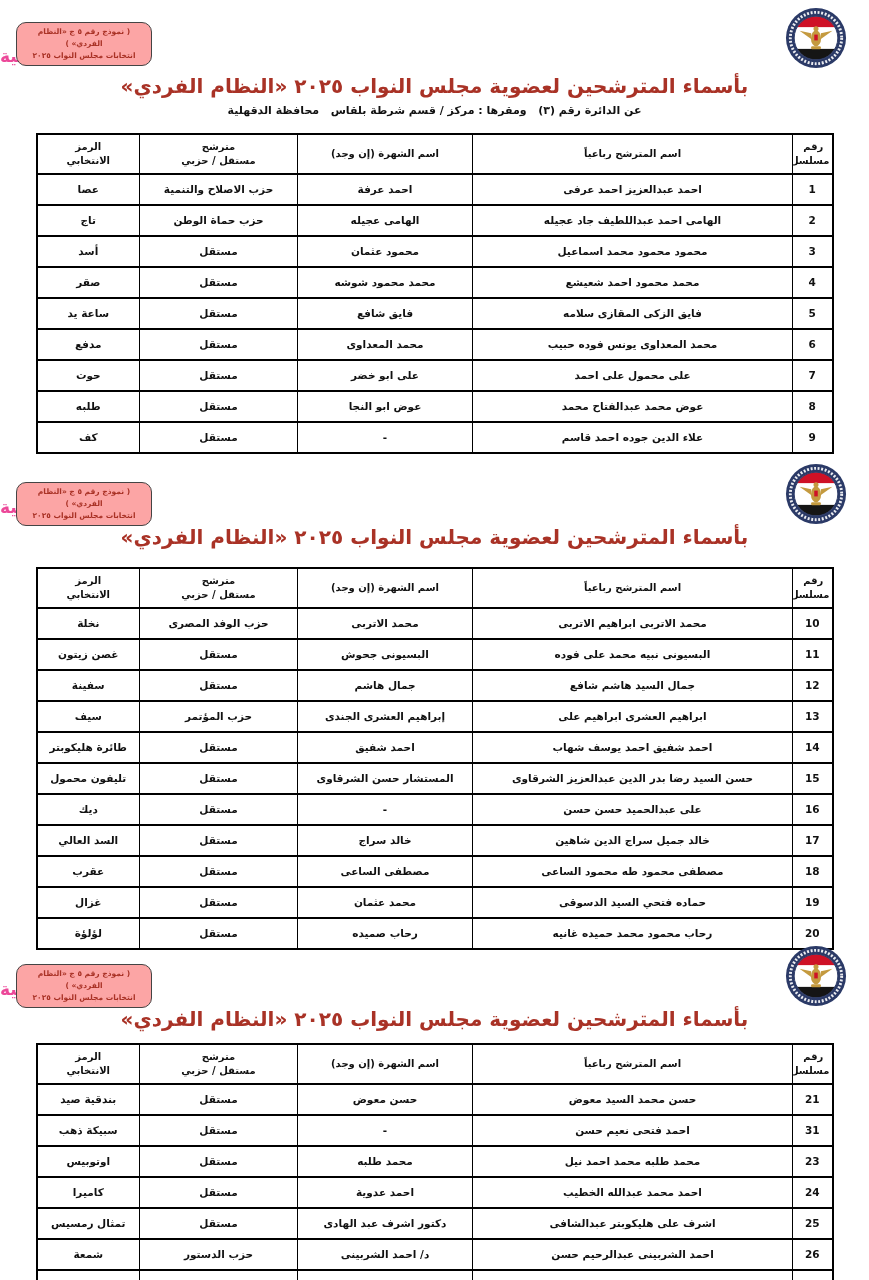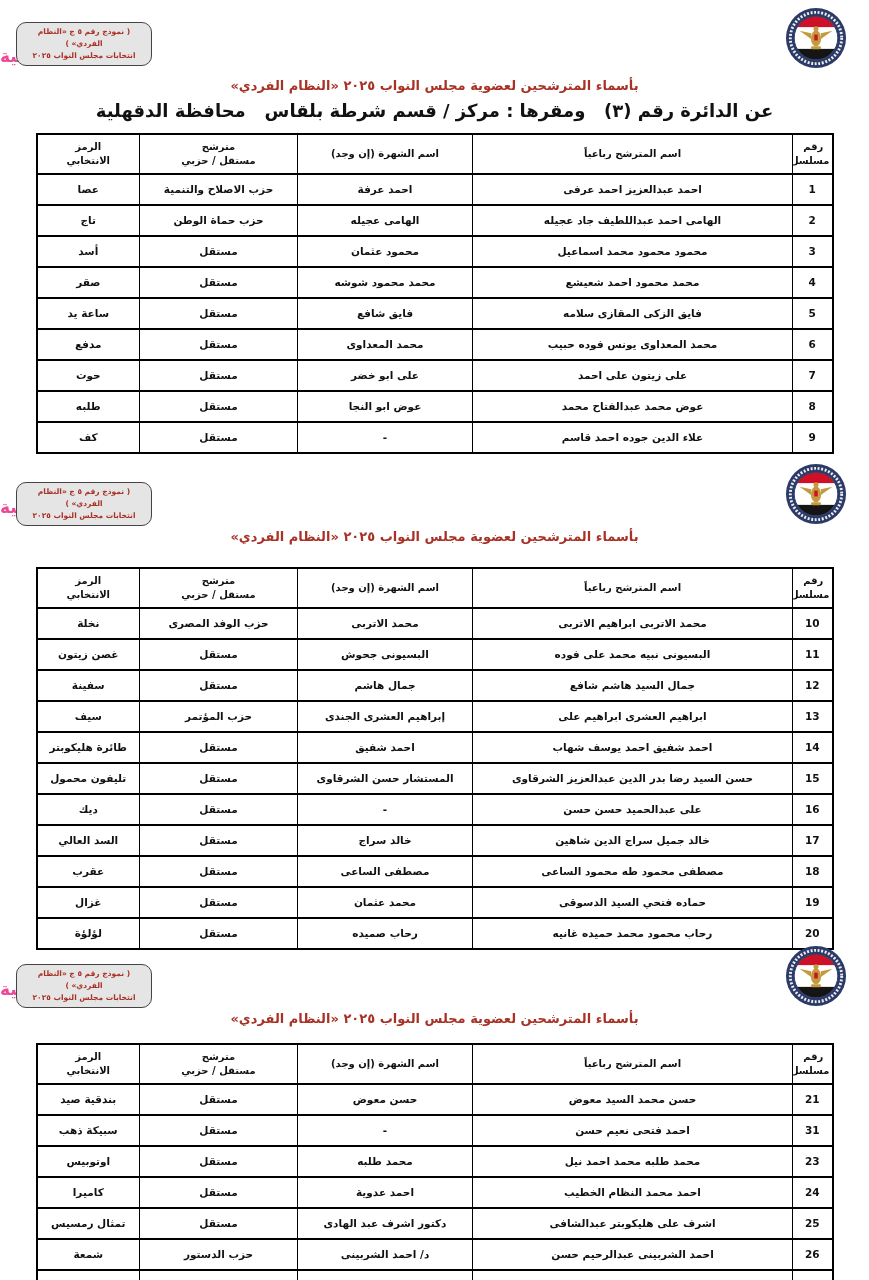--- a/index.html
+++ b/index.html
@@ -20,21 +20,21 @@
     width: 124px;
     border: 1px solid #444;
     border-radius: 10px;
     padding: 3px 5px;
     color: #a93226;
     font-size: 7.5px;
     font-weight: bold;
     text-align: center;
     line-height: 1.6;
     direction: rtl;
-    background: #e5e5e5;
+    background: #fca5a5;
   }
   .s2 .form-note, .s3 .form-note { top: 24px; }
 
   .logo {
     position: absolute; right: 22px; top: 7px;
     width: 62px; height: 62px;
   }
   .s2 .logo, .s3 .logo { top: 5px; }
   .logo svg { width: 100%; height: 100%; display: block; }
 
@@ -45,30 +45,30 @@
     font-size: 17px;
     font-weight: bold;
     line-height: 24px;
   }
   .s2 .title, .s3 .title { padding-top: 37px; }
 
   .subtitle {
     margin: 8px 0 0 0;
     text-align: center;
     color: #a93226;
-    font-size: 13px;
+    font-size: 20px;
     font-weight: bold;
     line-height: 20px;
   }
 
   .district {
     margin-top: 6px;
     text-align: center;
     color: #111111;
-    font-size: 18px;
+    font-size: 11px;
     font-weight: bold;
     line-height: 18px;
   }
 
   table.cand {
     width: 796px;
     margin: 13px auto 0 auto;
     border-collapse: collapse;
     table-layout: fixed;
     border: 2px solid #000;
@@ -209,21 +209,21 @@
         </tr>
         <tr>
           <td class="col-serial">6</td>
           <td>محمد المعداوى يونس فوده حبيب</td>
           <td>محمد المعداوى</td>
           <td>مستقل</td>
           <td>مدفع</td>
         </tr>
         <tr>
           <td class="col-serial">7</td>
-          <td>على زيتون على احمد</td>
+          <td>على محمول على احمد</td>
           <td>على ابو خضر</td>
           <td>مستقل</td>
           <td>حوت</td>
         </tr>
         <tr>
           <td class="col-serial">8</td>
           <td>عوض محمد عبدالفتاح محمد</td>
           <td>عوض ابو النجا</td>
           <td>مستقل</td>
           <td>طلبه</td>
@@ -402,21 +402,21 @@
         </tr>
         <tr>
           <td class="col-serial">23</td>
           <td>محمد طلبه محمد احمد نيل</td>
           <td>محمد طلبه</td>
           <td>مستقل</td>
           <td>اوتوبيس</td>
         </tr>
         <tr>
           <td class="col-serial">24</td>
-          <td>احمد محمد النظام الخطيب</td>
+          <td>احمد محمد عبدالله الخطيب</td>
           <td>احمد عدوية</td>
           <td>مستقل</td>
           <td>كاميرا</td>
         </tr>
         <tr>
           <td class="col-serial">25</td>
           <td>اشرف على هليكوبتر عبدالشافى</td>
           <td>دكتور اشرف عبد الهادى</td>
           <td>مستقل</td>
           <td>تمثال رمسيس</td>

